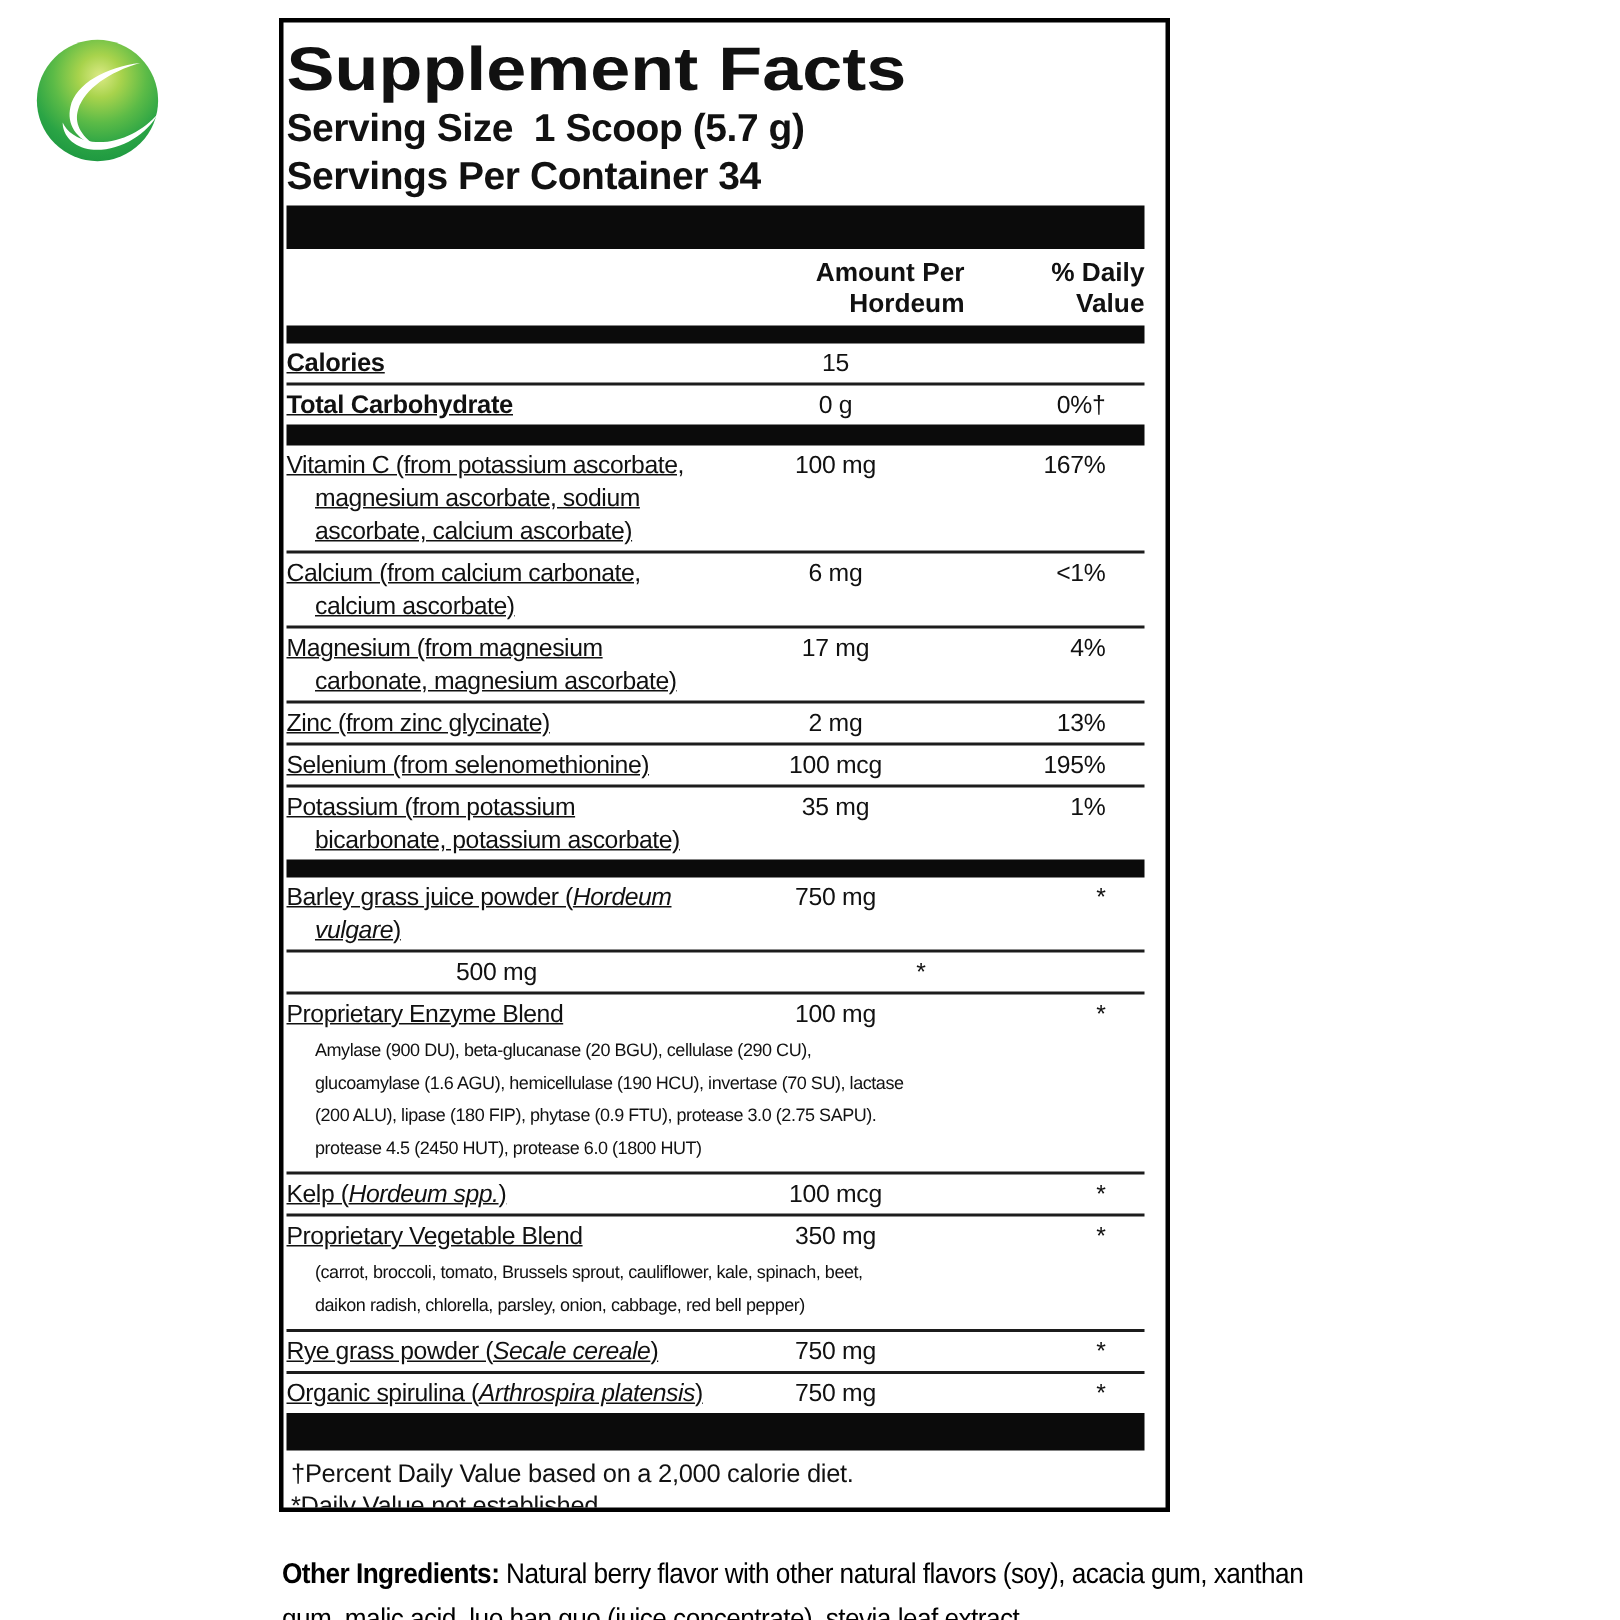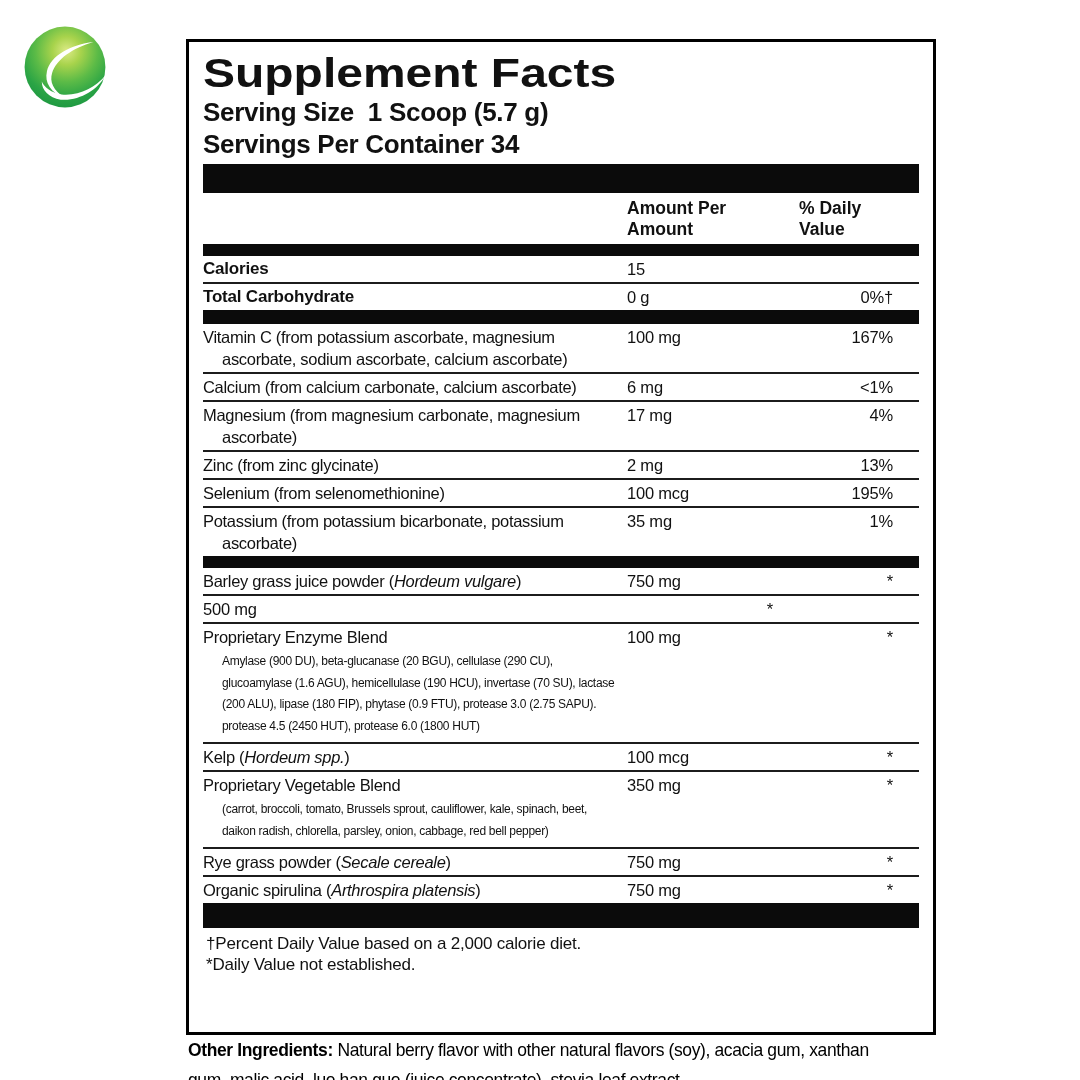--- a/index.html
+++ b/index.html
@@ -5,46 +5,46 @@
   html,body{margin:0;padding:0;}
   body{
     width:1080px;height:1080px;background:#ffffff;position:relative;
     font-family:"Liberation Sans", sans-serif;color:#111;
     -webkit-font-smoothing:antialiased;
   }
   
   .logo{position:absolute;left:22px;top:24px;width:86px;height:86px;}
   
   .panel{
-    position:absolute;left:186px;top:12px;width:750px;height:996px;
+    position:absolute;left:186px;top:12px;width:594px;height:996px;
     box-sizing:border-box;border:3px solid #000;background:#fff;
-    padding:6px 14px 0 14px;overflow:hidden;margin-top:27px;
+    padding:6px 14px 0 2px;overflow:hidden;
   }
   .title-wrap{white-space:nowrap;}
   .title{
     display:inline-block;font-weight:700;font-size:41px;line-height:46px;
     transform:scaleX(1.17);transform-origin:0 50%;letter-spacing:0;margin-top:2px;
   }
   .serv{font-weight:700;font-size:26px;line-height:32px;letter-spacing:-0.3px;white-space:pre-wrap;}
   .bar{background:#0b0b0b;}
   .bar-a{height:29px;margin-top:4px;}
   .bar-b{height:12px;}
   .bar-c{height:14px;}
   .bar-d{height:12px;}
   .bar-e{height:25px;}
   .heads{display:grid;grid-template-columns:1fr 172px 120px;padding:5px 0 4px 0;}
-  .headcell{font-weight:700;font-size:17.5px;line-height:21px;text-align:left;}
+  .headcell{font-weight:700;font-size:17.5px;line-height:21px;text-align:right;}
   .headline{display:block;}
   
   .row{border-bottom:2px solid #1c1c1c;}
   .row.nb{border-bottom:0;}
   .rg{display:grid;grid-template-columns:1fr 172px 120px;align-items:start;padding:2px 0;}
-  .nm{font-size:16.5px;line-height:22px;letter-spacing:-0.3px;padding-left:19px;text-indent:-19px;}
+  .nm{font-size:16.5px;line-height:22px;letter-spacing:-0.3px;padding-left:19px;text-indent:-19px;text-decoration:underline;}
   .row.bold .nm{font-weight:700;font-size:17px;letter-spacing:-0.2px;}
-  .am{font-size:16.5px;line-height:22px;text-align:left;letter-spacing:-0.2px;}
+  .am{font-size:16.5px;line-height:22px;text-align:center;letter-spacing:-0.2px;}
   .dvc{font-size:16.5px;line-height:22px;text-align:right;padding-right:26px;letter-spacing:-0.2px;}
   .lat{font-style:italic;}
   .subtx{
     font-size:12px;line-height:21.5px;letter-spacing:-0.3px;
     max-width:395px;padding:1px 0 5px 19px;
   }
   .foot{padding:5px 0 0 3px;font-size:17px;line-height:21px;letter-spacing:-0.2px;}
   
   .other{
     position:absolute;left:188px;top:1016px;width:765px;
@@ -77,21 +77,21 @@
   <div class="title-wrap"><div class="title">Supplement Facts</div></div>
   <div class="serv">Serving Size  1 Scoop (5.7 g)</div>
   <div class="serv">Servings Per Container 34</div>
 
   <div class="bar bar-a"></div>
 
   <div class="heads">
     <span></span>
     <span class="headcell">
       <span class="headline">Amount Per</span>
-      <span class="headline">Amount</span>
+      <span class="headline">Hordeum</span>
     </span>
     <span class="headcell">
       <span class="headline">% Daily</span>
       <span class="headline">Value</span>
     </span>
   </div>
 
   <div class="bar bar-b"></div>
 
   <div class="row bold">

